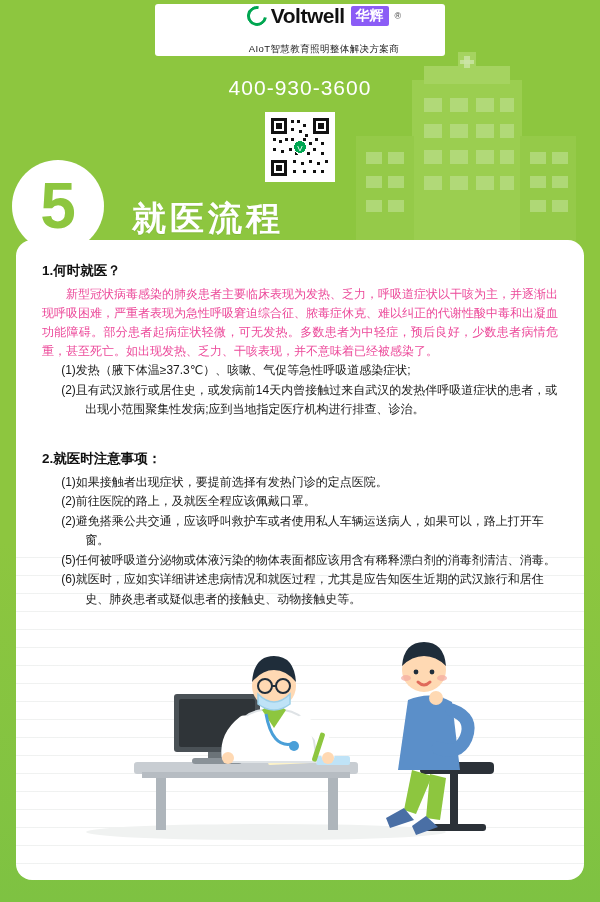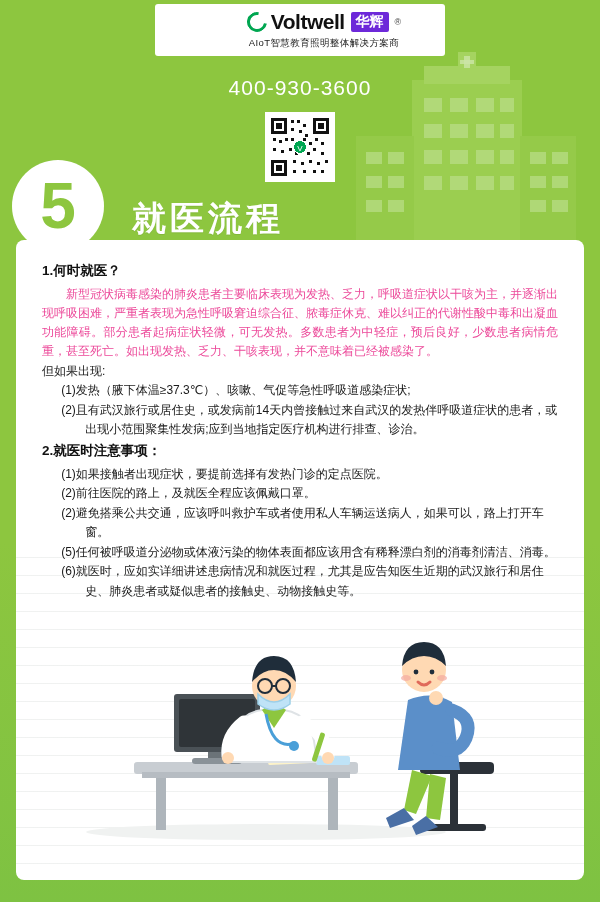--- a/index.html
+++ b/index.html
@@ -17,34 +17,34 @@
   }
   .hospital {
     position: absolute; right: 20px; top: 40px; width: 260px; height: 230px;
     opacity: .55;
   }
   
   .logo-plate {
     position: absolute; left: 50%; transform: translateX(-50%);
     top: 4px; width: 290px; height: 52px;
     background: #ffffff; border-radius: 3px;
-    display: flex; flex-direction: column; align-items: center; justify-content: center; padding-left: 48px;
+    display: flex; flex-direction: column; align-items: center; justify-content: space-between; padding-left: 48px;
   }
   .logo-row { display: flex; align-items: center; gap: 4px; }
   .logo-mark {
     width: 20px; height: 20px; border-radius: 50%;
     border: 3px solid #00a651; border-right-color: transparent;
     transform: rotate(-35deg);
   }
   .logo-text {
     font-size: 21px; font-weight: bold; color: #111; letter-spacing: -.5px;
     font-family: "Liberation Sans", sans-serif;
   }
   .logo-cn {
-    background: #6d28d9; color: #fff; font-size: 14px; font-weight: bold;
+    background: #8b5cf6; color: #fff; font-size: 14px; font-weight: bold;
     padding: 1px 5px; border-radius: 2px; margin-left: 2px;
   }
   .logo-r { font-size: 9px; color: #444; margin-left: 2px; vertical-align: top; }
   .logo-sub {
     font-size: 9.5px; color: #222; margin-top: 3px; letter-spacing: .4px;
   }
   .phone {
     position: absolute; left: 50%; transform: translateX(-50%);
     top: 76px; color: #ffffff; font-size: 21px; font-weight: normal;
     letter-spacing: 1px;
@@ -68,21 +68,21 @@
   .title {
     position: absolute; left: 132px; top: 196px; z-index: 5;
     font-size: 34px; font-weight: bold; color: #ffffff;
     letter-spacing: 4px;
     text-shadow: 0 1px 0 rgba(0,0,0,.08);
   }
   
   .card {
     position: absolute; left: 16px; top: 240px;
     width: 568px; height: 640px;
-    background: #ffffff; border-radius: 8px;
+    background: #ffffff; border-radius: 16px;
     overflow: hidden;
   }
   .ruled {
     position: absolute; left: 0; right: 0; top: 300px; bottom: 0;
     background-image: repeating-linear-gradient(
       to bottom, transparent 0px, transparent 17px, #eef0ef 17px, #eef0ef 18px);
     opacity: .9;
   }
   .content { position: relative; padding: 22px 26px 0 26px; }
   h2 {
@@ -91,21 +91,21 @@
   .para {
     font-size: 12px; color: #ec4899; line-height: 19px; text-align: justify;
     text-indent: 2em;
   }
   .lead { font-size: 12px; color:#1a1a1a; line-height: 19px; margin-top: 1px; }
   ul.items { list-style: none; }
   ul.items li {
     font-size: 12px; color: #1a1a1a; line-height: 19.5px;
     padding-left: 2em; text-indent: -2em; margin-left: 1.6em;
   }
-  .sec2 { margin-top: 2px; }
+  .sec2 { margin-top: 30px; }
   
   .illus { position: absolute; left: 0; right: 0; bottom: 36px; height: 250px; }
 </style>
 </head>
 <body>
 
 <div class="poster">
 
   <svg class="hospital" viewBox="0 0 260 230">
     <rect x="92" y="40" width="110" height="190" fill="#a7d55f"></rect>
@@ -215,21 +215,20 @@
     <span>5</span>
   </div>
   <div class="title">就医流程</div>
 
   <div class="card">
     <div class="ruled"></div>
 
     <div class="content">
       <h2>1.何时就医？</h2>
       <p class="para">新型冠状病毒感染的肺炎患者主要临床表现为发热、乏力，呼吸道症状以干咳为主，并逐渐出现呼吸困难，严重者表现为急性呼吸窘迫综合征、脓毒症休克、难以纠正的代谢性酸中毒和出凝血功能障碍。部分患者起病症状轻微，可无发热。多数患者为中轻症，预后良好，少数患者病情危重，甚至死亡。如出现发热、乏力、干咳表现，并不意味着已经被感染了。</p>
-      <p class="lead">但如果出现:</p>
       <ul class="items">
         <li>(1)发热（腋下体温≥37.3℃）、咳嗽、气促等急性呼吸道感染症状;</li>
         <li>(2)且有武汉旅行或居住史，或发病前14天内曾接触过来自武汉的发热伴呼吸道症状的患者，或出现小范围聚集性发病;应到当地指定医疗机构进行排查、诊治。</li>
       </ul>
 
       <div class="sec2">
         <h2>2.就医时注意事项：</h2>
         <ul class="items">
           <li>(1)如果接触者出现症状，要提前选择有发热门诊的定点医院。</li>
           <li>(2)前往医院的路上，及就医全程应该佩戴口罩。</li>

